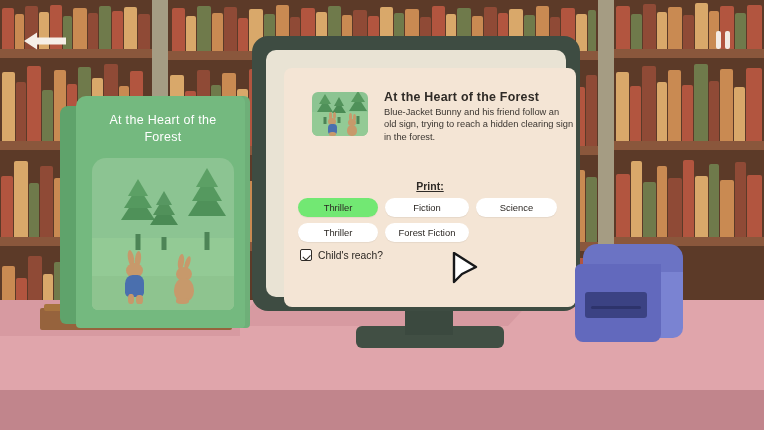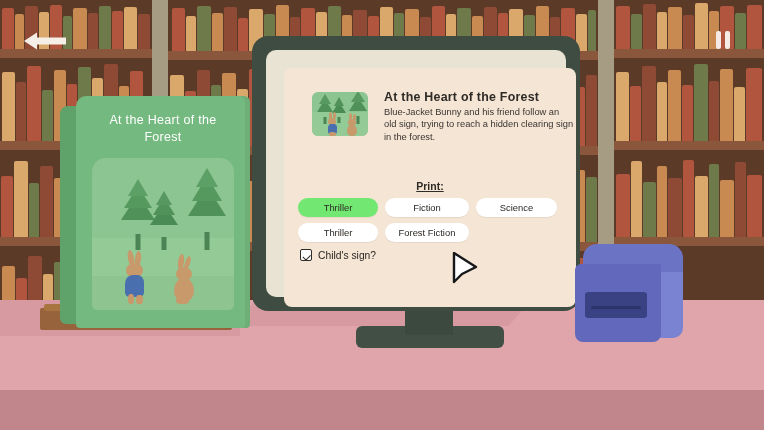--- a/index.html
+++ b/index.html
@@ -470,21 +470,21 @@
         <div class="genre-grid">
           <div class="pill sel w1">Thriller</div>
           <div class="pill w2">Fiction</div>
           <div class="pill w3">Science</div>
           <div class="pill w1">Thriller</div>
           <div class="pill w2">Forest Fiction</div>
         </div>
 
         <div class="opt-row">
           <div class="cbox"></div>
-          <div class="opt-label">Child's sign?</div>
+          <div class="opt-label">Child's reach?</div>
         </div>
 
       </div>
     </div>
   </div>
 
   <div class="printer">
     <div class="pr-side"></div>
     <div class="pr-top"></div>
     <div class="pr-body"></div>

